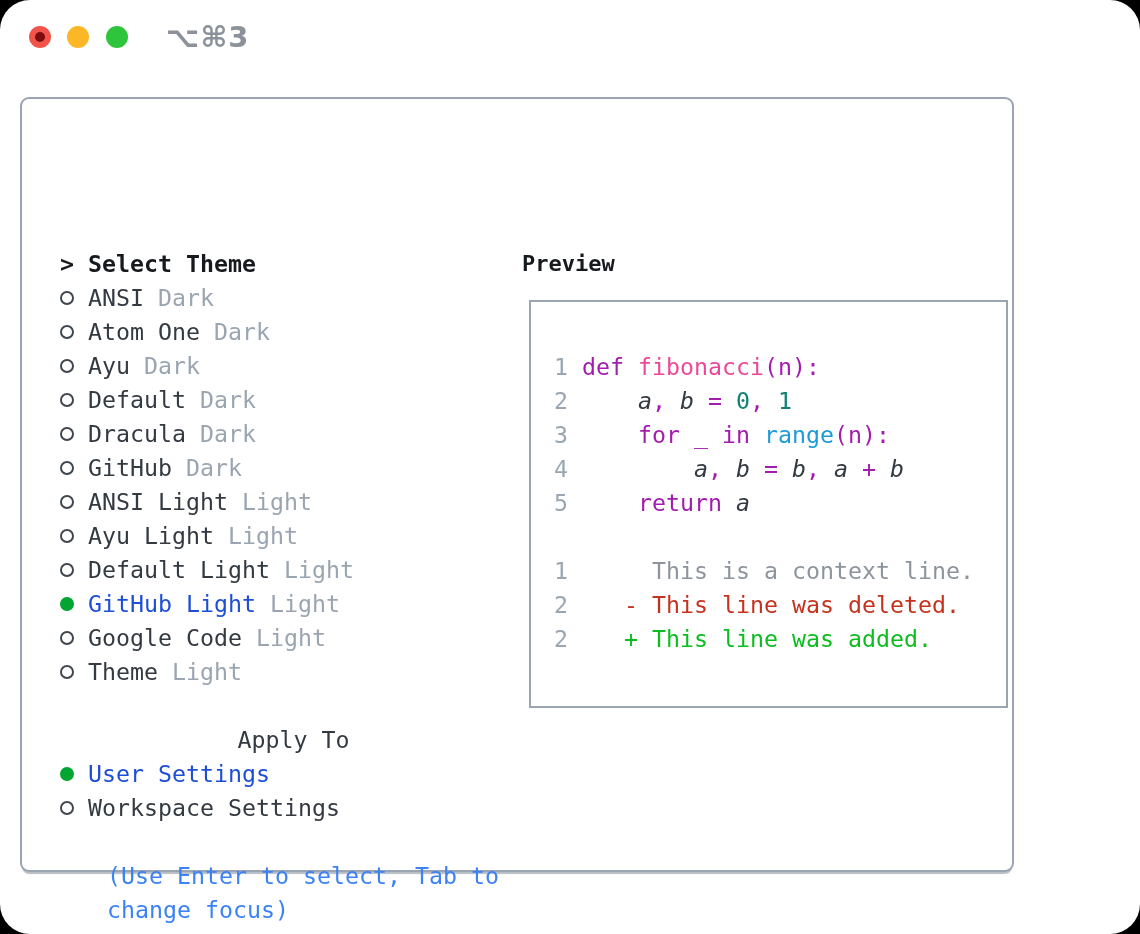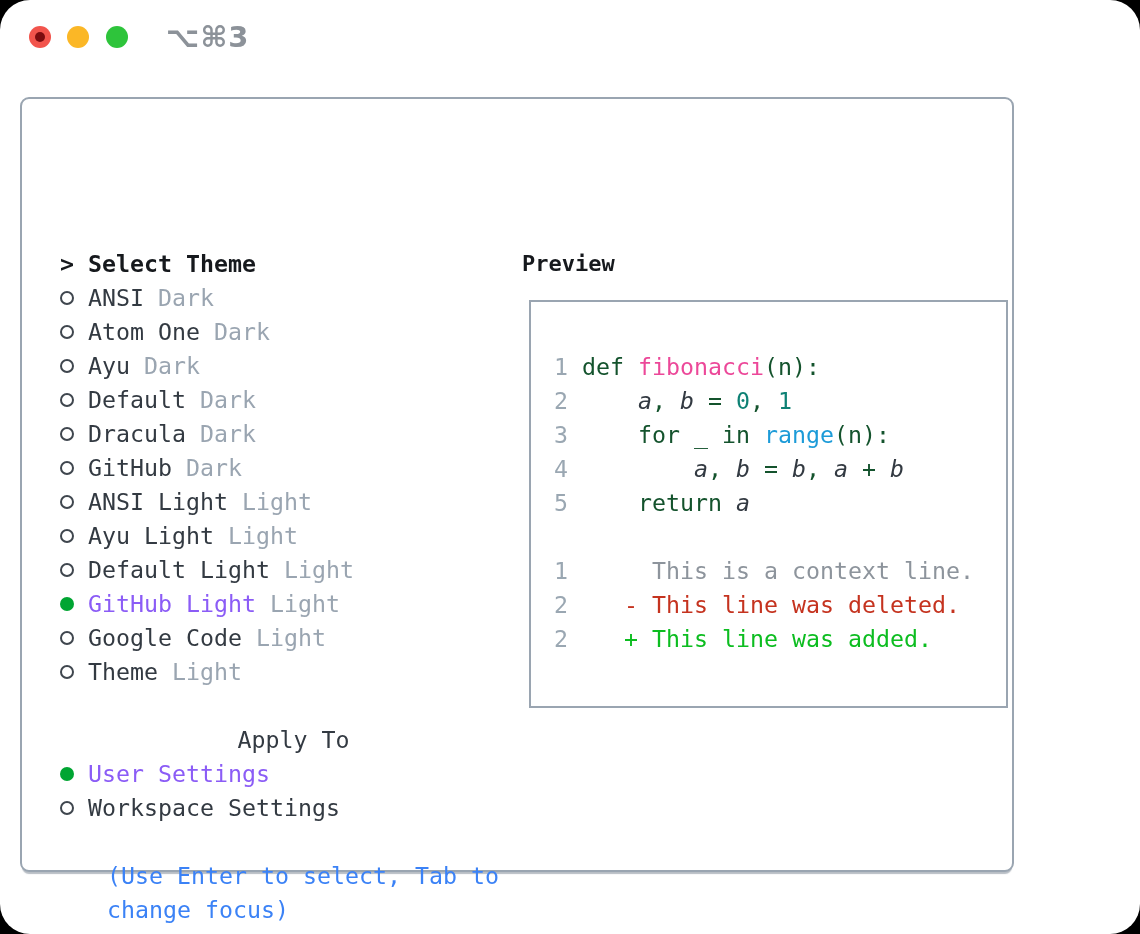--- a/index.html
+++ b/index.html
@@ -34,39 +34,39 @@
     position:absolute;left:38px;top:148px;
     font-size:23.25px;line-height:34px;color:#333a42;
   }
   .row{display:flex;align-items:center;height:34px;white-space:pre;}
   .mark{flex:0 0 28px;width:28px;display:flex;align-items:center;}
   .circle{width:14px;height:14px;border-radius:50%;border:2px solid #3f464e;box-sizing:border-box;}
   .circle.sel{background:#00a532;border:none;}
   .caret{font-weight:bold;color:#16191d;}
   .bold{font-weight:bold;color:#16191d;}
   .muted{color:#9aa5b1;}
-  .sel-text{color:#8b5cf6;}
+  .sel-text{color:#1d4ed8;}
   .indent{padding-left:28px;justify-content:center;}
   .hint{color:#3b82f6;height:34px;line-height:34px;white-space:pre;margin-left:47px;}
   
   .preview-title{
     position:absolute;left:500px;top:148px;height:34px;line-height:34px;
     font-size:22px;font-weight:bold;color:#16191d;
   }
   .pbox{
     position:absolute;left:507px;top:201px;width:479px;height:408px;box-sizing:border-box;
     border:2px solid #9aa5b1;background:#fff;
   }
   .code{
     margin:48px 0 0 23px;
     font-size:23.25px;line-height:34px;white-space:pre;color:#333a42;
   }
   .codeline{height:34px;}
   .t-ln{color:#9aa7b2;}
-  .t-plain{color:#14532d;}
+  .t-plain{color:#a21caf;}
   .t-fn{color:#ec4899;}
   .t-num{color:#0e8174;}
   .t-builtin{color:#1c9bd8;}
   .t-var{color:#333a42;font-style:italic;}
   .t-context{color:#8d949c;}
   .t-del{color:#c5331f;}
   .t-add{color:#0cbd20;}
 </style>
 </head>
 <body>

